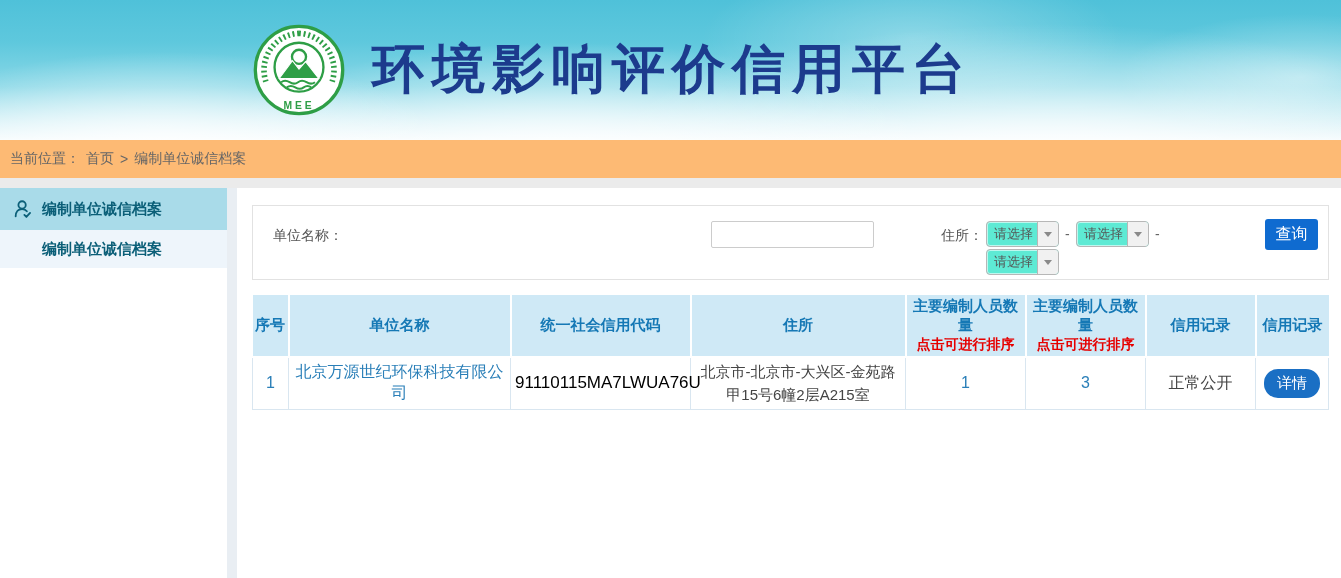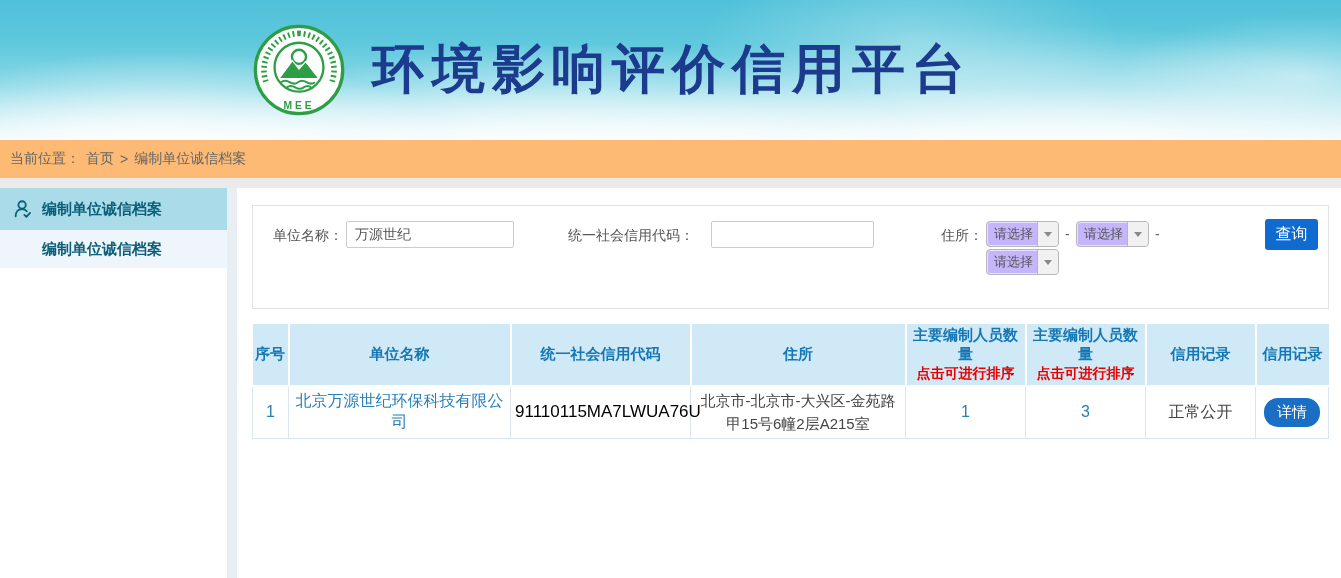--- a/index.html
+++ b/index.html
@@ -43,32 +43,32 @@
   .side-item .icon{ width:22px; height:22px; margin-right:8px; display:inline-flex; }
   .side-sub{
     height:38px; display:flex; align-items:center; padding-left:42px;
     background:#eef5fb; color:#0b5f78; font-size:15px; font-weight:bold; cursor:pointer;
   }
   .v-divider{ width:10px; background:#e9eef3; flex:0 0 auto; }
   .main{ flex:1; background:#fff; }
 
   
   .search-panel{
-    margin:17px 13px 0 15px; height:104px; border:1px solid #e2e2e2;
+    margin:17px 13px 0 15px; height:75px; border:1px solid #e2e2e2;
     position:relative; background:#fff; font-size:14px; color:#555;
   }
   .sp-label{ position:absolute; height:28px; line-height:28px; color:#555; }
   .sp-input{
     position:absolute; height:27px; border:1px solid #ccc; border-radius:2px;
     padding:0 8px; font-size:14px; color:#555; background:#fff;
     font-family:"Liberation Sans","DejaVu Sans",sans-serif;
   }
   .combo{
     position:absolute; width:73px; height:26px; display:flex;
-    border:1px solid #b7b7b7; border-radius:4px; overflow:hidden; background:#c4b5fd;
+    border:1px solid #b7b7b7; border-radius:4px; overflow:hidden; background:#5eead4;
     cursor:pointer; box-shadow:0 0 0 1px rgba(255,255,255,.6) inset;
   }
   .combo .txt{ flex:1; font-size:13px; color:#555; line-height:24px; padding-left:7px; }
   .combo .btn{
     width:21px; background:#f1f1f1; border-left:1px solid #b7b7b7;
     display:flex; align-items:center; justify-content:center;
   }
   .tri-down{ width:0; height:0; border-left:4px solid transparent;
     border-right:4px solid transparent; border-top:5px solid #8a8a8a; }
   .sp-dash{ position:absolute; height:26px; line-height:26px; color:#666; }
@@ -151,22 +151,20 @@
       <span>编制单位诚信档案</span>
     </div>
   </div>
 
   <div class="v-divider"></div>
 
   <div class="main">
 
     <div class="search-panel">
       <span class="sp-label" style="left:20px; top:15px;">单位名称：</span>
-      <input class="sp-input" style="left: 93px; top: 15px; width: 168px;" value="万源世纪">
-      <span class="sp-label" style="left:315px; top:15px;">统一社会信用代码：</span>
       <input class="sp-input" style="left: 458px; top: 15px; width: 163px;" value="">
       <span class="sp-label" style="left:688px; top:15px;">住所：</span>
 
       <div class="combo" style="left:733px; top:15px;">
         <span class="txt">请选择</span>
         <span class="btn">
           <span class="tri-down"></span>
         </span>
       </div>
       <span class="sp-dash" style="left:812px; top:15px;">-</span>

